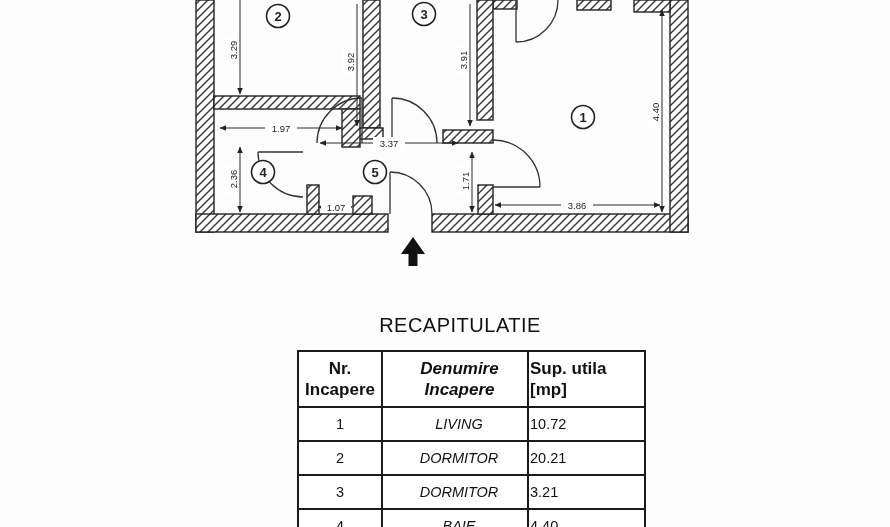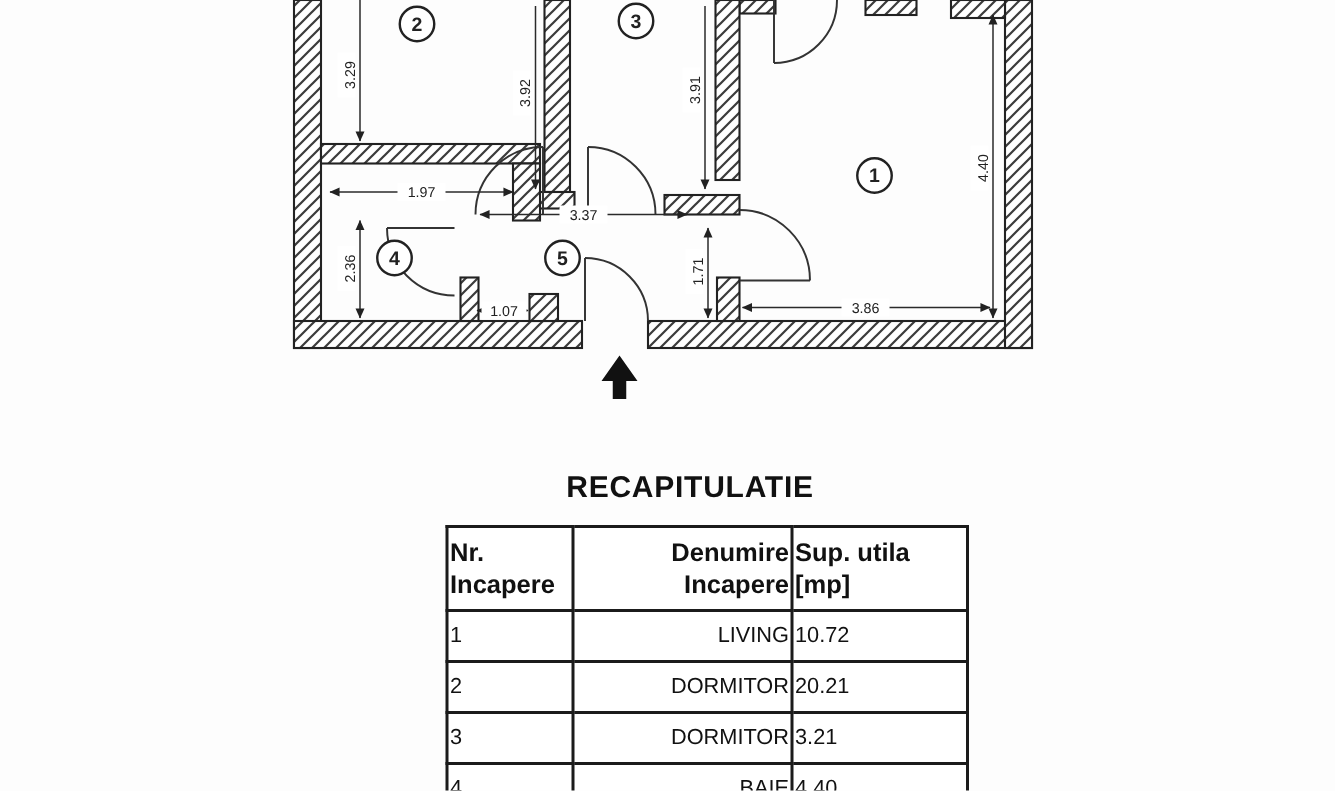--- a/index.html
+++ b/index.html
@@ -7,40 +7,40 @@
     width:890px;height:527px;position:relative;overflow:hidden;
     background:#fdfdfd;color:#1a1a1a;
     font-family:"Liberation Sans", sans-serif;
   }
   .plan-svg{position:absolute;left:0;top:0;}
   svg text{font-family:"Liberation Sans", sans-serif;fill:#222;}
   .dim-text{font-size:9.5px;}
   .room-num{font-size:13px;font-weight:bold;}
   .recap-title{
     position:absolute;left:297px;top:314px;width:326px;
-    text-align:center;font-size:20px;font-weight:bold;color:#111;
+    text-align:center;font-size:20px;font-weight:normal;color:#111;
     letter-spacing:.5px;
   }
   table.recap{
     position:absolute;left:297px;top:350px;
     border-collapse:collapse;table-layout:fixed;
     background:#fff;
   }
   table.recap td,table.recap th{
     border:2px solid #1b1b1b;
     font-family:"Liberation Sans", sans-serif;
     color:#111;overflow:hidden;
   }
   table.recap th{
     height:52px;font-size:17px;font-weight:bold;line-height:1.25;
     white-space:pre-line;vertical-align:middle;
   }
   table.recap td{height:30px;font-size:14.5px;vertical-align:middle;}
-  .col-nr{width:80px;text-align:left;}
-  .col-name{width:133px;text-align:right;padding-left:9px;}
+  .col-nr{width:80px;text-align:center;}
+  .col-name{width:133px;text-align:center;padding-left:9px;font-style:italic;}
   .col-area{width:113px;text-align:left;}
   th.col-name{padding-left:10px;}
 </style>
 </head>
 <body>
 
 <svg class="plan-svg" width="890" height="300" viewBox="0 0 890 300">
   <defs>
     <pattern id="hatch" patternUnits="userSpaceOnUse" width="8" height="8">
       <rect width="8" height="8" fill="#ffffff"></rect>

